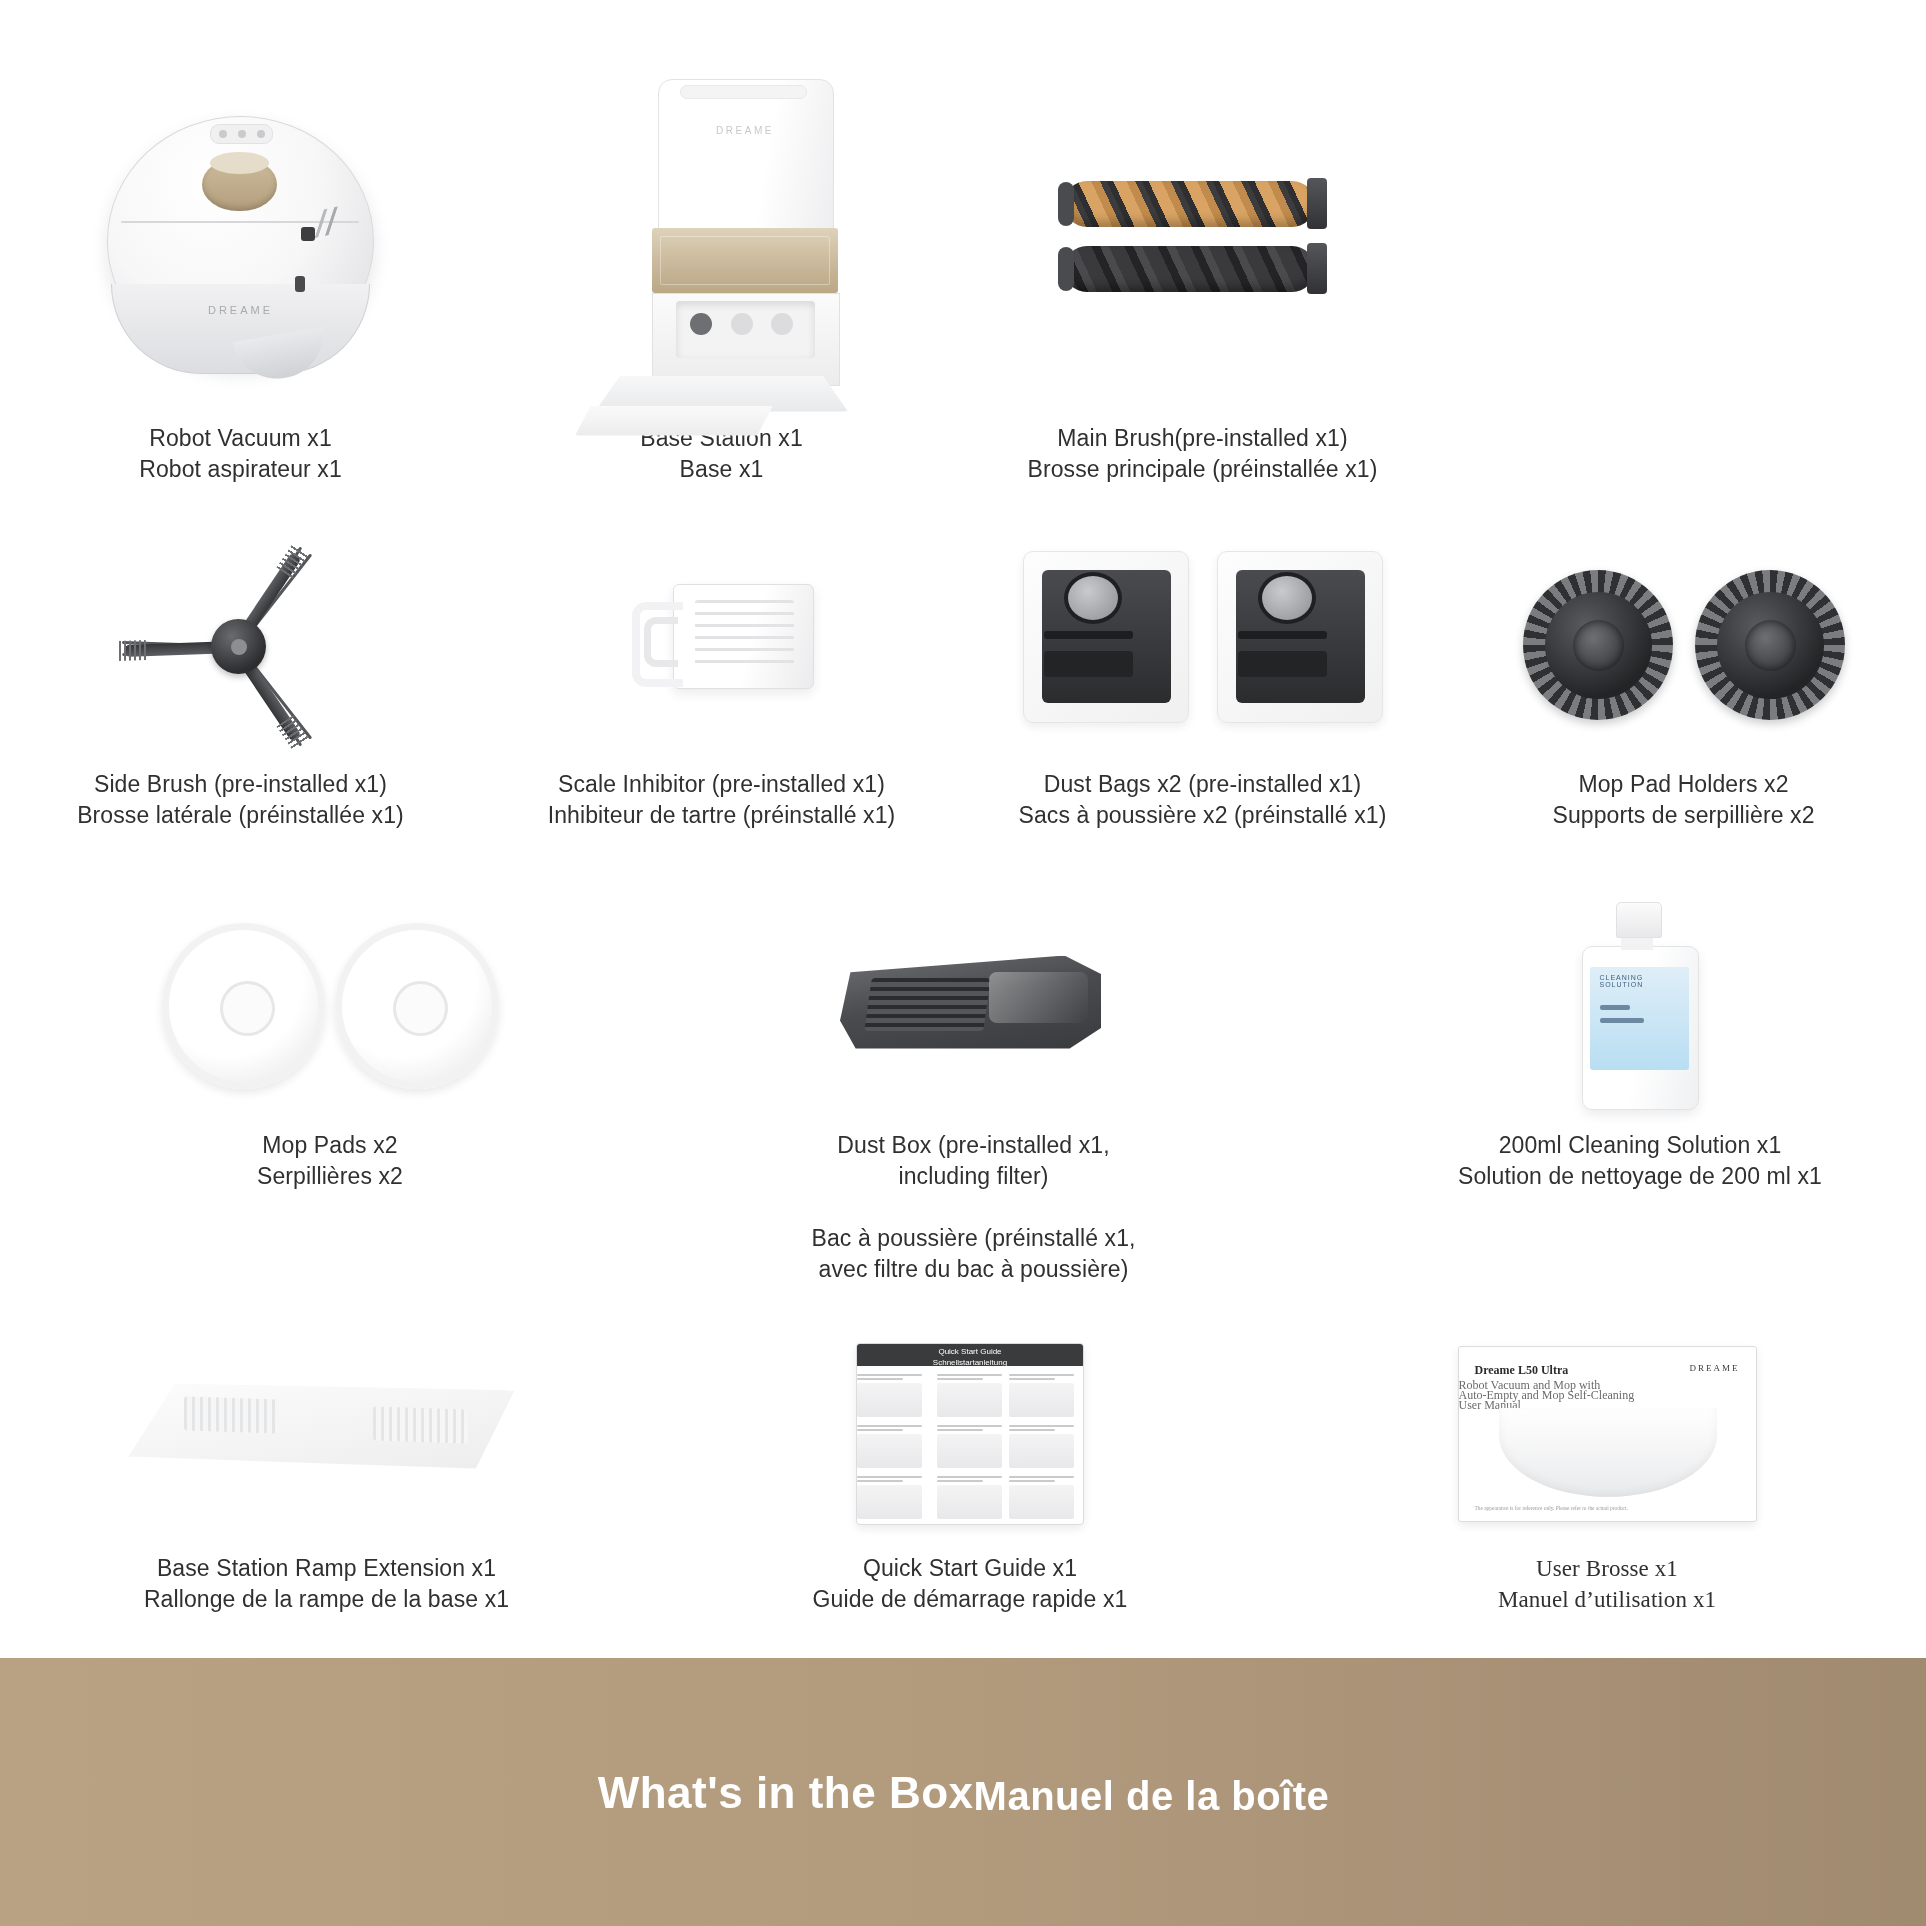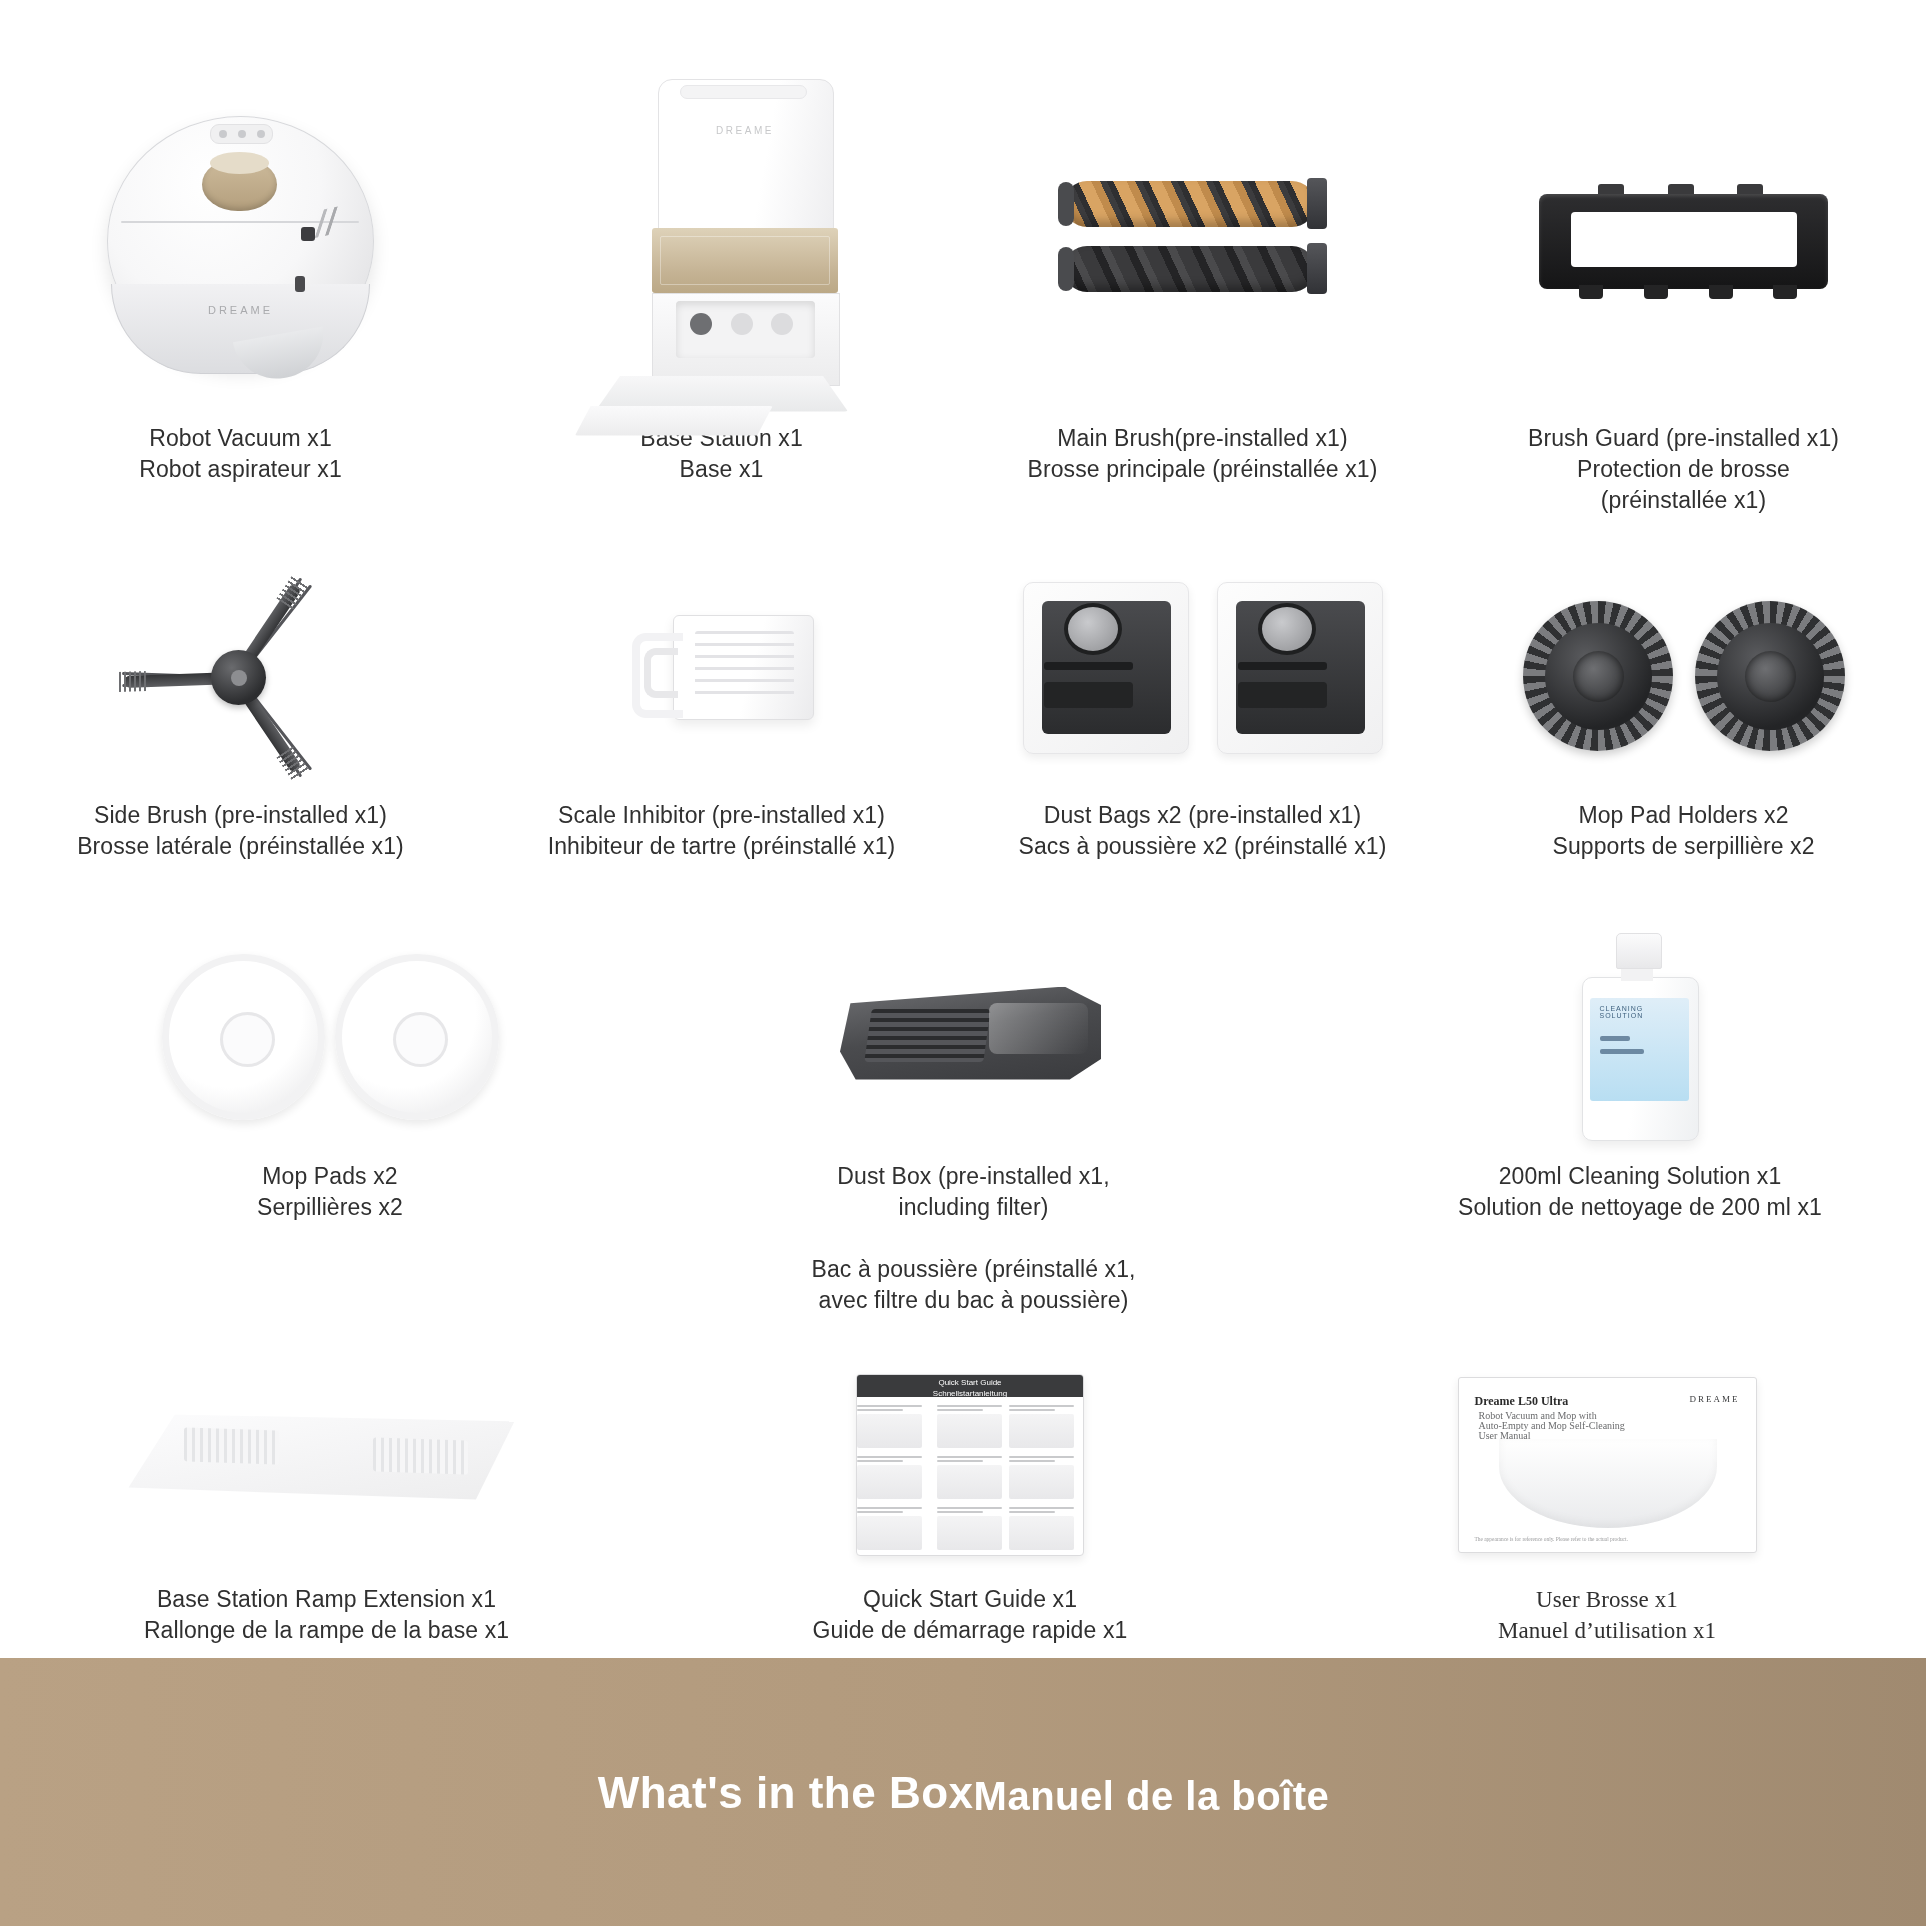--- a/index.html
+++ b/index.html
@@ -711,22 +711,22 @@
   }
   .manual .title {
     position: absolute;
     left: 16px; top: 16px;
     font-size: 12px;
     font-weight: bold;
     color: #2b2b2b;
   }
   .manual .sub {
     position: absolute;
-    left: 20px; top: 33px;
-    font-size: 10px;
+    left: 0; top: 33px;
+    font-size: 12px;
     line-height: 10px;
     color: #6a6b6d;
     white-space: pre-line;
   }
   .manual .brand {
     position: absolute;
     right: 16px; top: 16px;
     font-size: 9px;
     letter-spacing: 2px;
     color: #3a3b3d;
@@ -834,38 +834,20 @@
           <div class="cap c1"></div>
           <div class="cap c2"></div>
           <div class="endl e1"></div>
           <div class="endl e2"></div>
         </div>
       </div>
       <div class="caption">Main Brush(pre-installed x1)
 Brosse principale (préinstallée x1)</div>
     </div>
 
-    <div class="cell">
-      <div class="art">
-        <div class="guard">
-          <div class="tab t1"></div>
-            <div class="tab t2"></div>
-            <div class="tab t3"></div>
-          <div class="frame"></div>
-          <div class="window"></div>
-          <div class="foot f1"></div>
-            <div class="foot f2"></div>
-            <div class="foot f3"></div>
-            <div class="foot f4"></div>
-        </div>
-      </div>
-      <div class="caption">Brush Guard (pre-installed x1)
-Protection de brosse
-(préinstallée x1)</div>
-    </div>
 
   </div>
 
   <div class="row" id="row2">
 
     <div class="cell">
       <div class="art">
         <div class="sidebrush-art">
           <div class="bristle" style="left:137px; top:99px; transform:rotate(-58deg);"></div>
           <div class="bristle" style="left:137px; top:99px; transform:rotate(-52deg);"></div>

